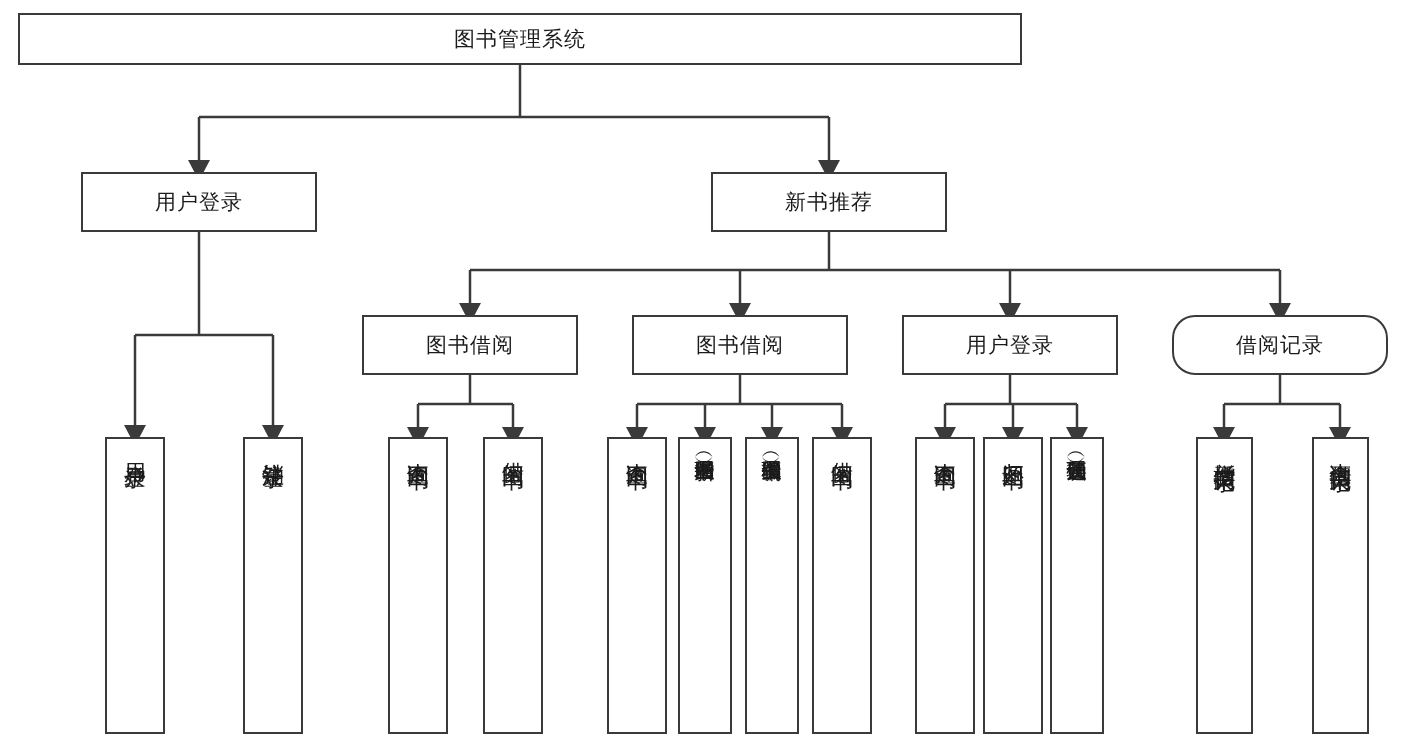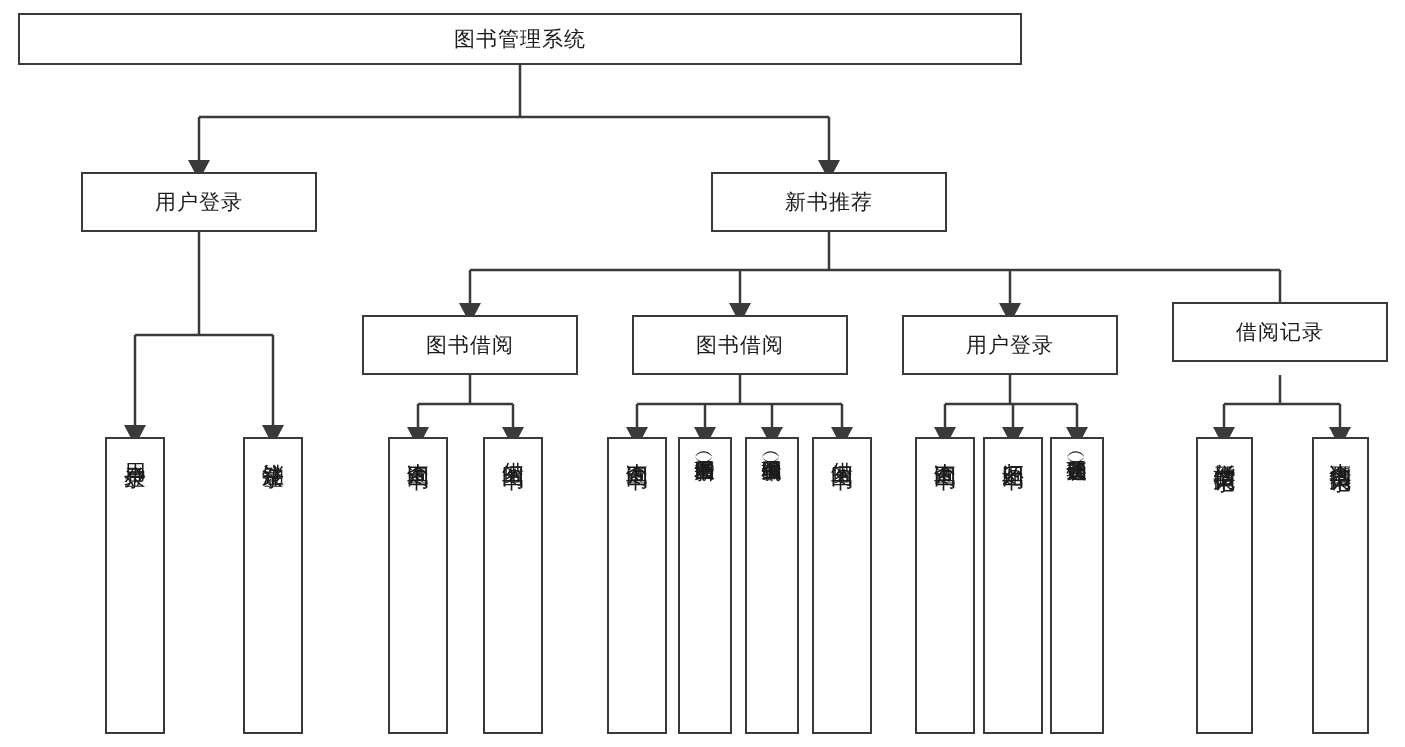--- a/index.html
+++ b/index.html
@@ -132,21 +132,21 @@
       </div>
       <div class="node-box horizontal" style="left: 362px; top: 315px; width: 216px; height: 60px;">
         <div class="node-label">图书借阅</div>
       </div>
       <div class="node-box horizontal" style="left: 632px; top: 315px; width: 216px; height: 60px;">
         <div class="node-label">图书借阅</div>
       </div>
       <div class="node-box horizontal" style="left: 902px; top: 315px; width: 216px; height: 60px;">
         <div class="node-label">用户登录</div>
       </div>
-      <div class="node-box horizontal" style="left: 1172px; top: 302px; width: 216px; height: 60px;">
+      <div class="node-box horizontal" style="left: 1172px; top: 315px; width: 216px; height: 60px; border-radius: 23px;">
         <div class="node-label">借阅记录</div>
       </div>
       <div class="node-box vertical" style="left: 105px; top: 437px; width: 60px; height: 297px;">
         <div class="node-label">用户登录</div>
       </div>
       <div class="node-box vertical" style="left: 243px; top: 437px; width: 60px; height: 297px;">
         <div class="node-label">注销登录</div>
       </div>
       <div class="node-box vertical" style="left: 388px; top: 437px; width: 60px; height: 297px;">
         <div class="node-label">查询图书</div>

